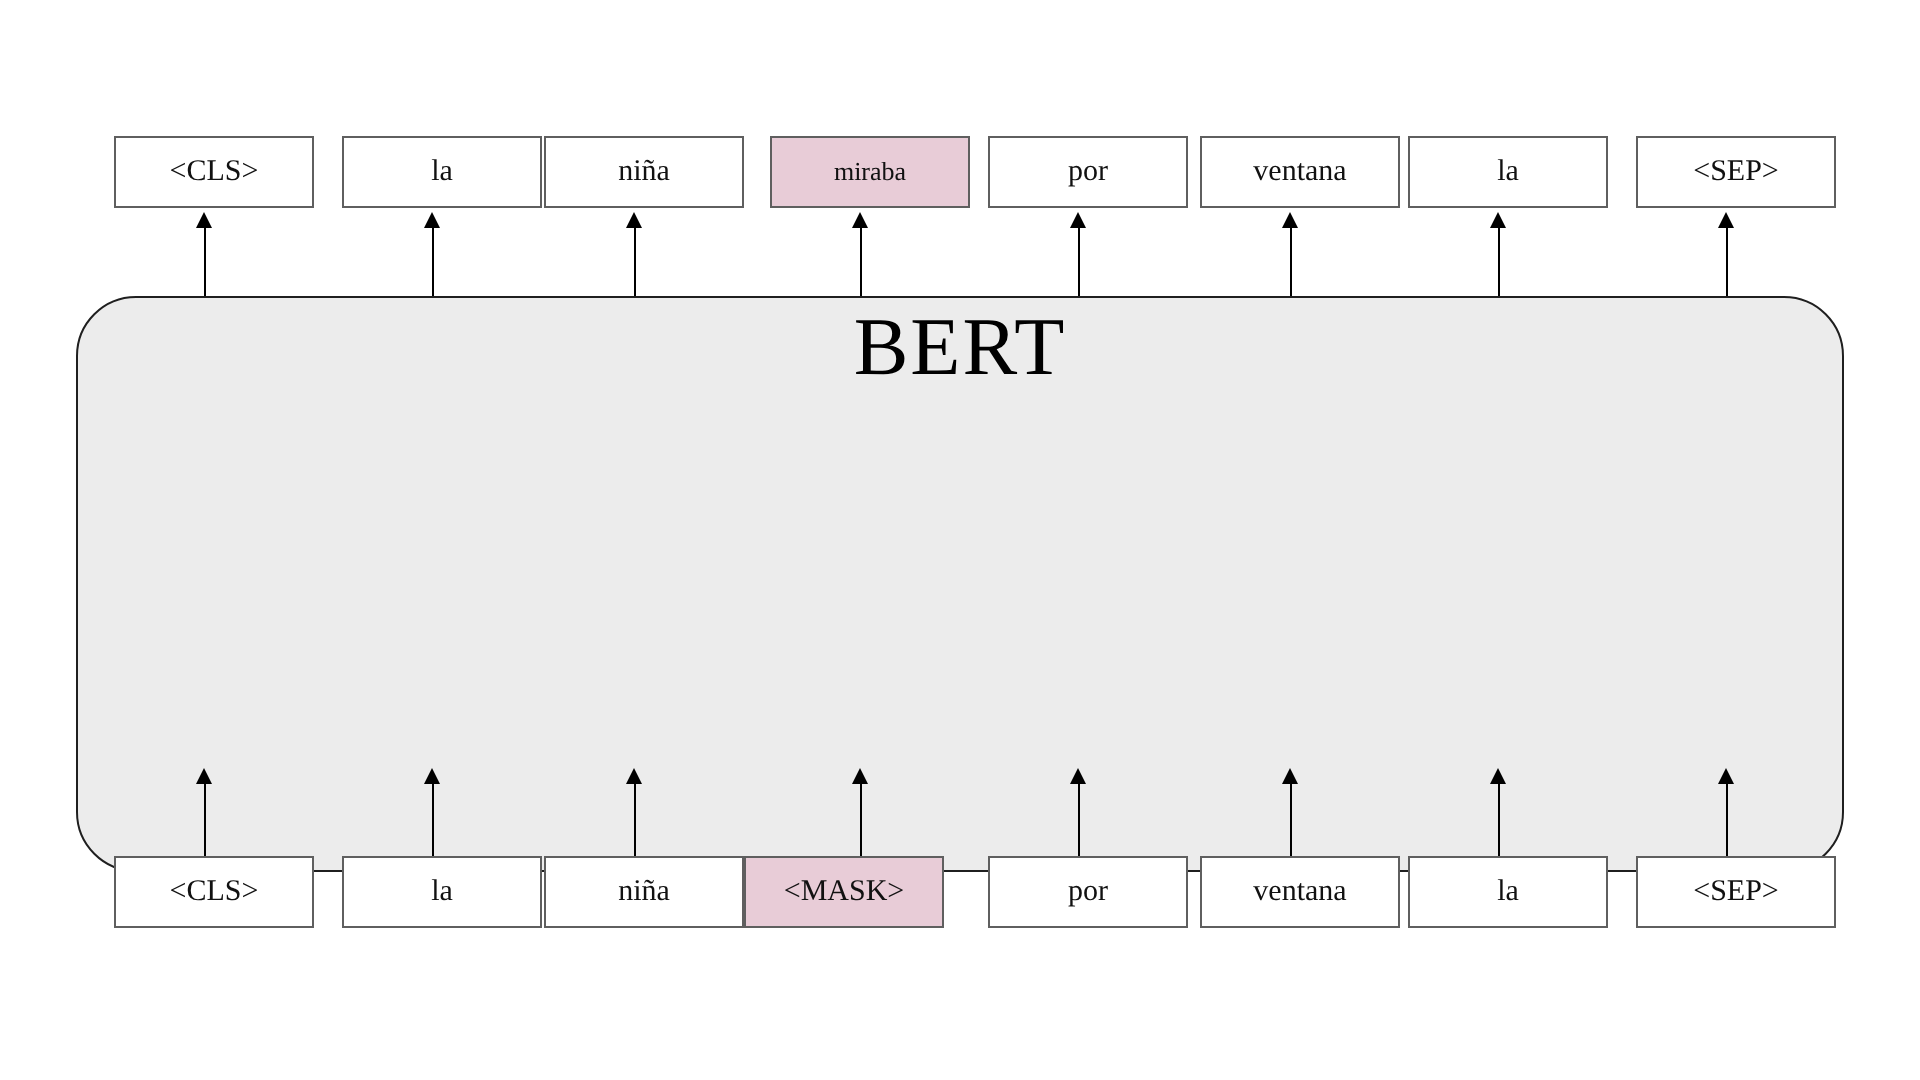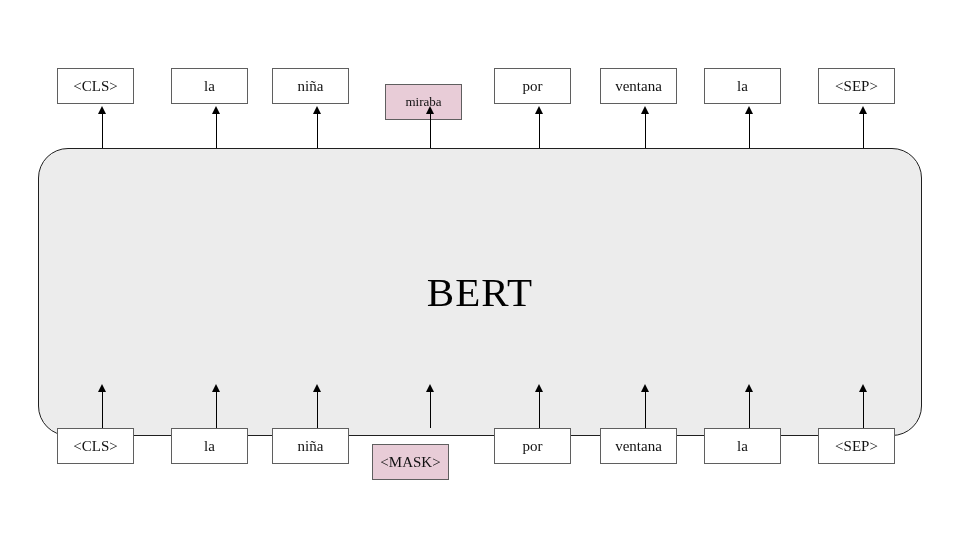--- a/index.html
+++ b/index.html
@@ -26,44 +26,43 @@
   .bert-box {
     position: absolute;
     left: 38px;
     top: 148px;
     width: 884px;
     height: 288px;
     background: var(--bert-fill);
     border: 1.5px solid var(--bert-border);
     border-radius: 30px;
     display: flex;
-    align-items: center;
     justify-content: center;
   }
   .bert-label {
     font-size: 41px;
     letter-spacing: 1px;
     color: #000000;
   }
 
   
   .token {
     position: absolute;
-    width: 77px;
+    width: 100px;
     height: 36px;
     background: #ffffff;
     border: 1px solid var(--box-border);
     display: flex;
     align-items: center;
     justify-content: center;
     font-size: 15px;
   }
   .row-top .token { top: 68px; }
   .row-bottom .token { top: 428px; }
-  .token.highlight { background: var(--highlight); margin-top: 16px; }
+  .token.highlight { background: var(--highlight); }
   .token.fs-small { font-size: 13px; }
 
   
   .arrow {
     position: absolute;
     width: 9px;
   }
   .arrow::before {            
     content: "";
     position: absolute;

